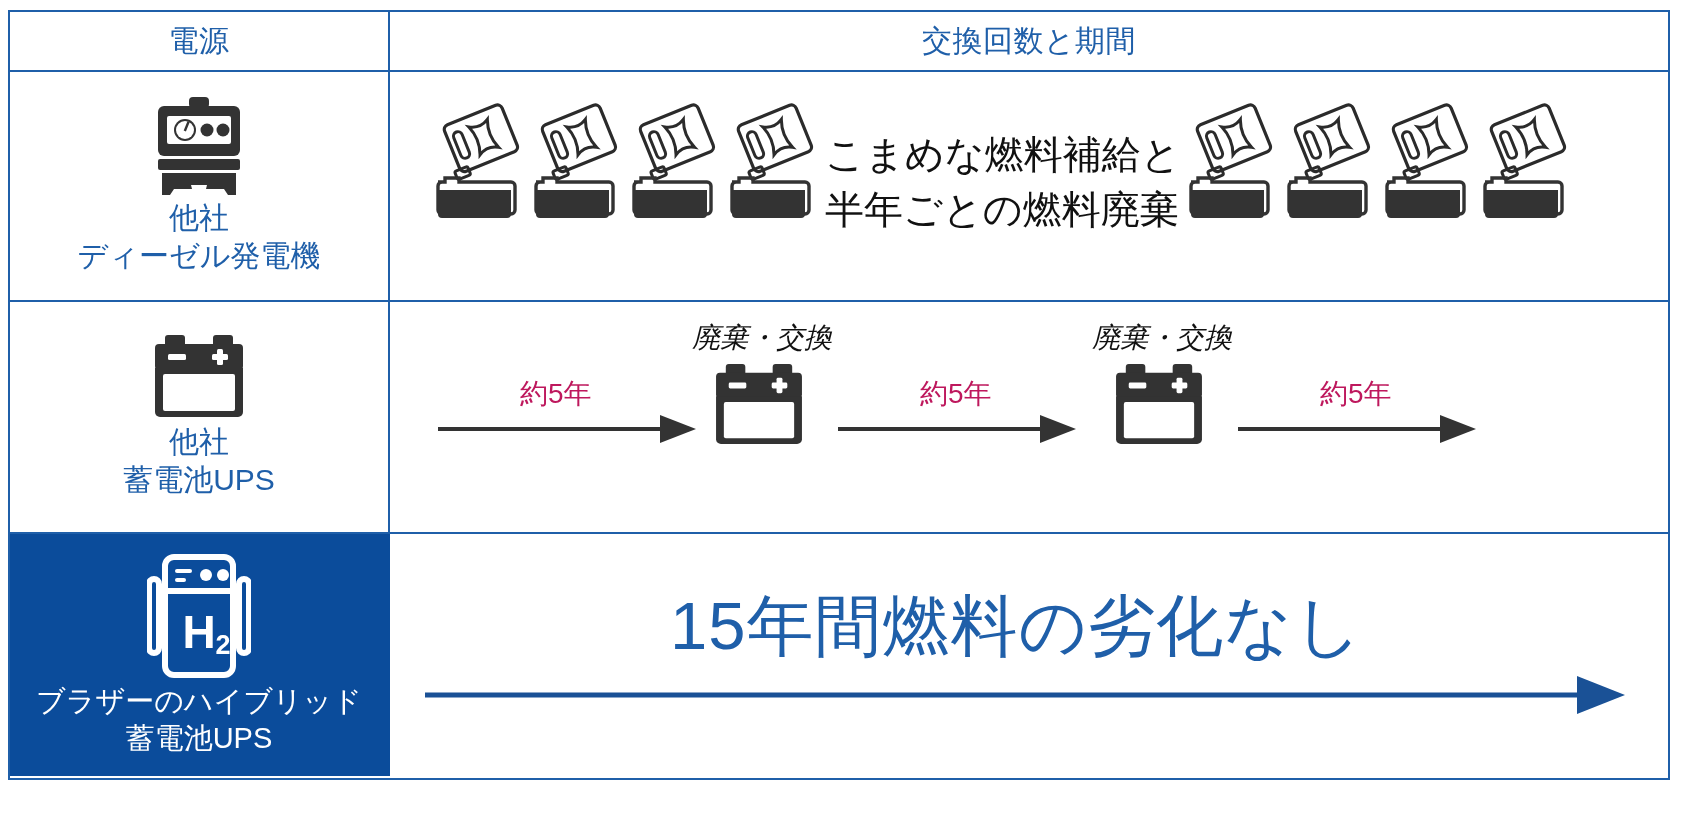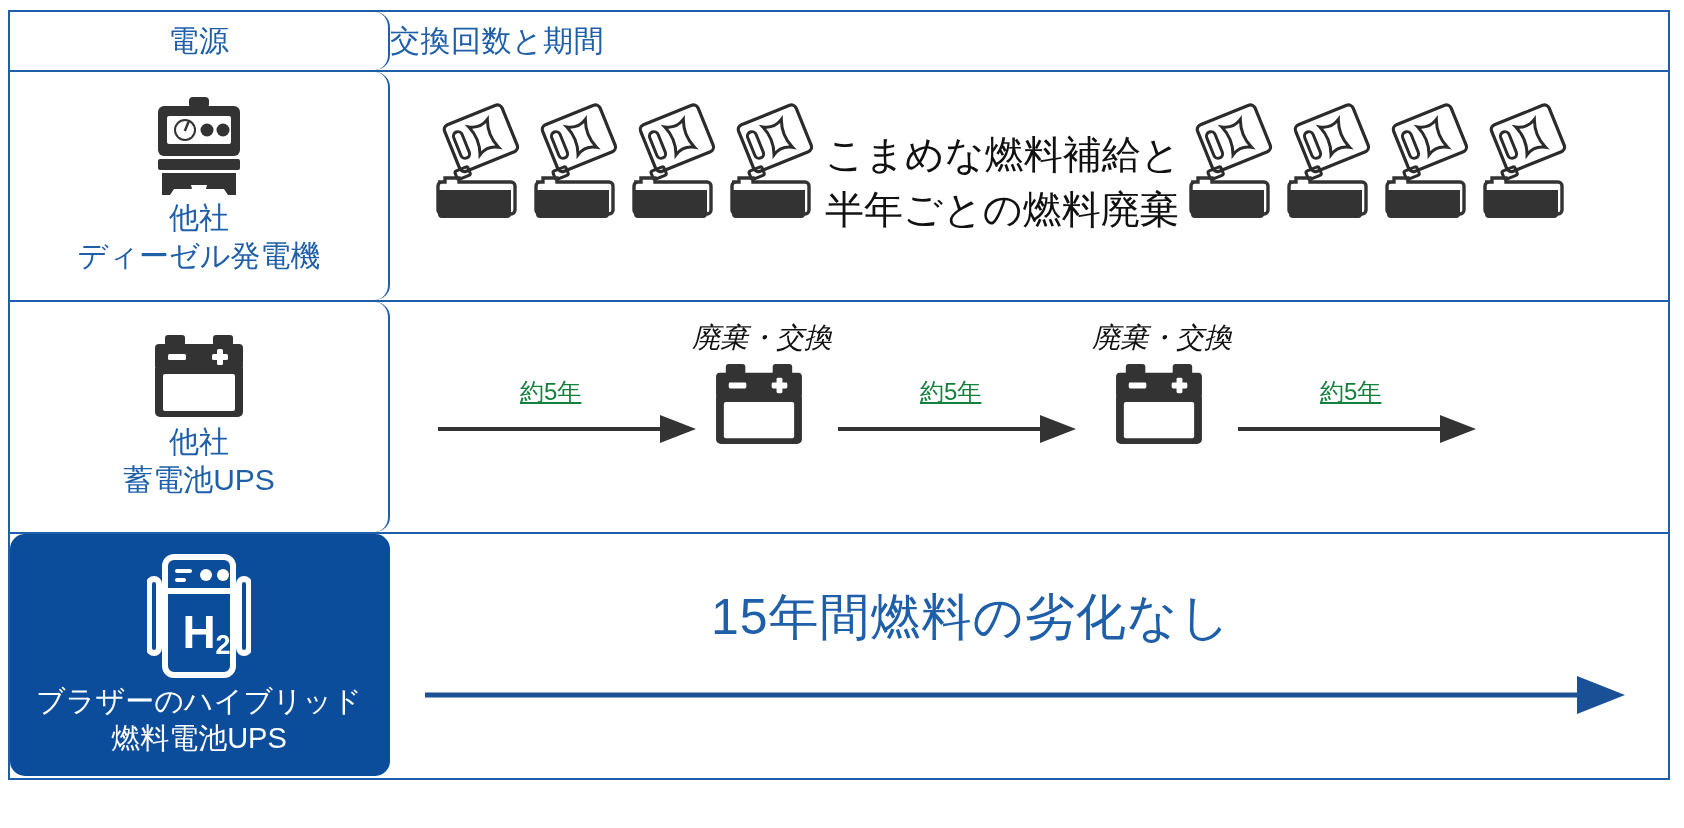--- a/index.html
+++ b/index.html
@@ -47,41 +47,40 @@
   .cell-left {
     width: 380px;
     flex: 0 0 380px;
     box-sizing: border-box;
     border-right: 2px solid #1F5FA9;
     display: flex;
     flex-direction: column;
     align-items: center;
     justify-content: center;
     position: relative;
-    border-radius: 15px;
   }
   .cell-right {
     flex: 1 1 auto;
     box-sizing: border-box;
     position: relative;
     display: flex;
     align-items: center;
   }
 
   
   .hdr-text {
     color: #1F5FA9;
     font-size: 30px;
     line-height: 1;
     letter-spacing: 0.5px;
     white-space: nowrap;
   }
   .hdr-center {
     width: 100%;
-    text-align: left;
+    text-align: center;
   }
 
   
   .left-label {
     color: #1F5FA9;
     font-size: 30px;
     line-height: 1.28;
     text-align: center;
     white-space: pre-line;
     margin-top: 0;
@@ -114,46 +113,44 @@
     color: #111111;
     font-size: 39px;
     line-height: 1.42;
     white-space: pre-line;
     text-align: left;
   }
 
   
   .seg-label {
     position: absolute;
-    color: #15803d;
-    font-size: 24px;
+    color: #be185d;
+    font-size: 28px;
     line-height: 1;
     white-space: nowrap;
-    text-decoration: underline;
   }
   .swap-label {
     position: absolute;
     color: #111111;
     font-size: 28px;
     line-height: 1;
     white-space: nowrap;
     font-style: italic;
   }
   .arrow-dark { position: absolute; }
   .tl-batt { position: absolute; }
 
   
   .big-claim {
     position: absolute;
     color: #1F5FA9;
-    font-size: 50px;
+    font-size: 67px;
     line-height: 1;
     white-space: nowrap;
     letter-spacing: 1px;
-    margin-left: 41px;
   }
   .arrow-blue { position: absolute; }
 </style>
 </head>
 <body>
 
 <div id="page">
   <div class="table">
 
     <div class="row row-head">
@@ -378,21 +375,21 @@
             <line x1="18" y1="38" x2="86" y2="38" stroke="#ffffff" stroke-width="6"></line>
             <rect x="28" y="16" width="17" height="4" rx="2" fill="#ffffff"></rect>
             <rect x="28" y="25" width="11" height="4" rx="2" fill="#ffffff"></rect>
             <circle cx="59" cy="22" r="6" fill="#ffffff"></circle>
             <circle cx="76" cy="22" r="6" fill="#ffffff"></circle>
             <text x="52" y="95" font-family="Liberation Sans, sans-serif" font-size="46" font-weight="bold" fill="#ffffff" text-anchor="middle">H</text>
             <text x="76" y="101" font-family="Liberation Sans, sans-serif" font-size="27" font-weight="bold" fill="#ffffff" text-anchor="middle">2</text>
           </svg>
         </span>
         <span class="left-label">ブラザーのハイブリッド
-燃料電池UPS</span>
+蓄電池UPS</span>
       </div>
 
       <div class="cell-right">
         <div class="big-claim" style="left:280px; top:58px;">15年間燃料の劣化なし</div>
         <svg class="arrow-blue" width="1200" height="40" viewBox="0 0 1200 40" style="left:35px; top:140px;">
           <line x1="0" y1="21" x2="1158" y2="21" stroke="#1A5196" stroke-width="5"></line>
           <path d="M1152 2 L1200 21 L1152 40 Z" fill="#1A5196"></path>
         </svg>
       </div>
     </div>

